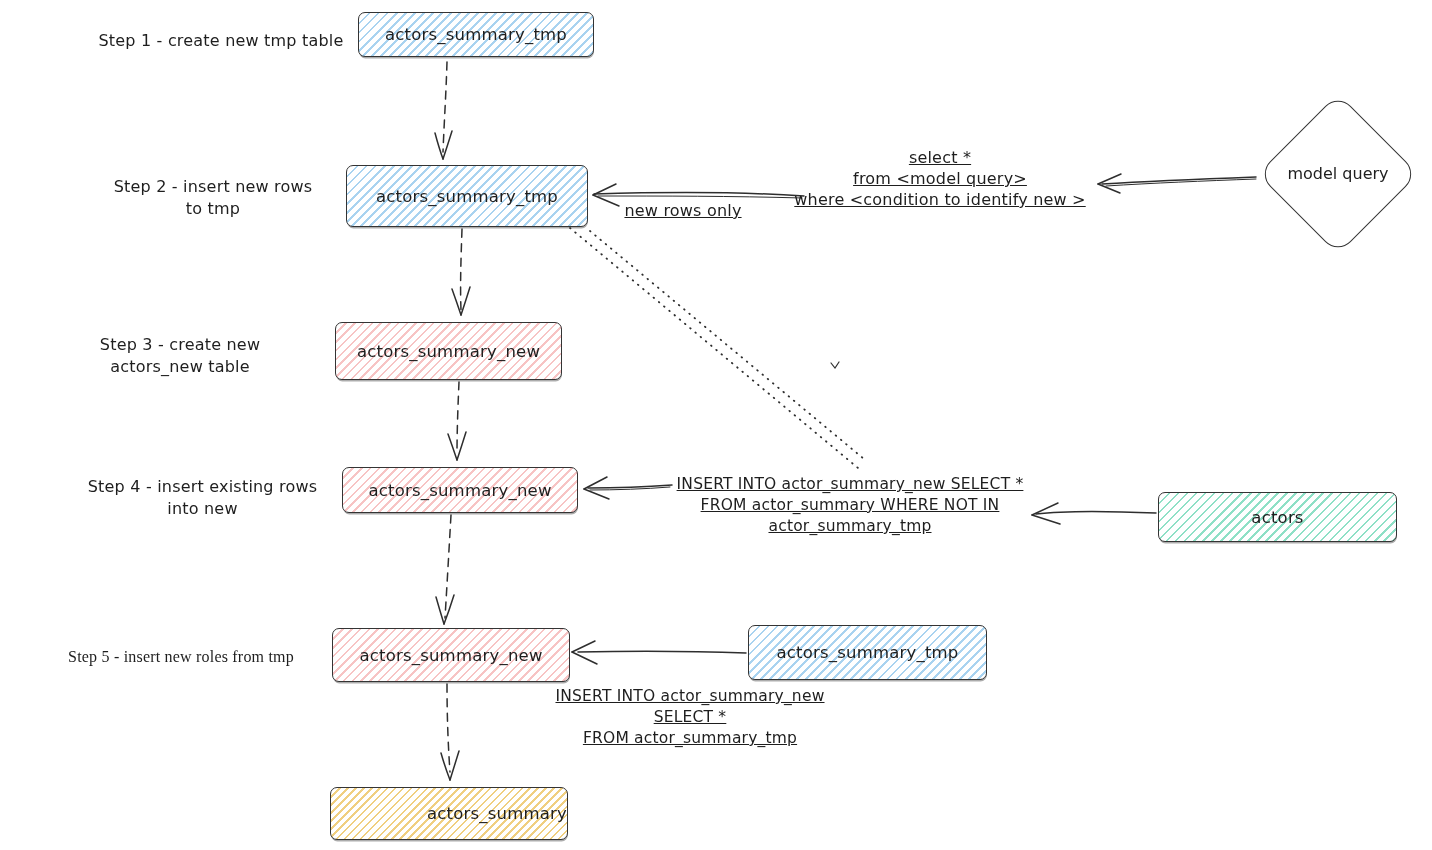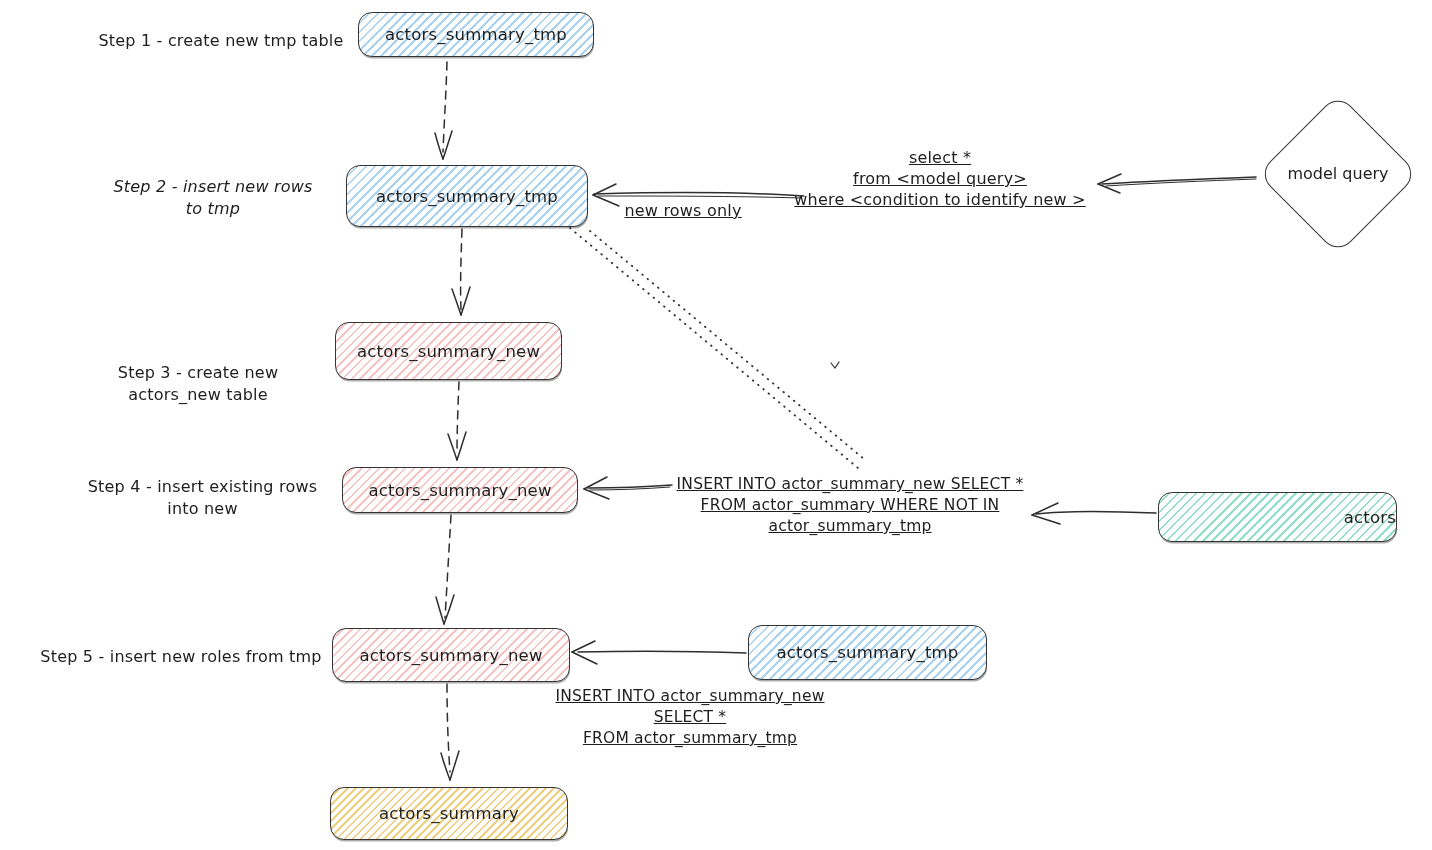--- a/index.html
+++ b/index.html
@@ -2,27 +2,27 @@
 <html><head>
 <meta charset="utf-8">
 <style>
   html,body{margin:0;padding:0;background:#ffffff;}
   body{width:1432px;height:850px;overflow:hidden;position:relative;
        font-family:"DejaVu Sans",sans-serif;color:#1e1e1e;}
   #canvas{position:absolute;inset:0;width:1432px;height:850px;}
   svg.connectors{position:absolute;left:0;top:0;pointer-events:none;}
 
   .node{position:absolute;box-sizing:border-box;border:1.6px solid #343434;
-        border-radius:14px;display:flex;align-items:center;justify-content:center;
+        border-radius:7px;display:flex;align-items:center;justify-content:center;
         font-size:16.5px;letter-spacing:.2px;color:#1e1e1e;
         box-shadow:0.5px 2px 0 -0.5px rgba(70,70,70,.45);background-color:#fff;}
   .hatch-blue{background-image:repeating-linear-gradient(135deg,#a9d3f0 0,#a9d3f0 2px,transparent 2px,transparent 6.4px);}
   .hatch-red{background-image:repeating-linear-gradient(135deg,#f7c4c4 0,#f7c4c4 1.8px,transparent 1.8px,transparent 6.2px);}
   .hatch-green{background-image:repeating-linear-gradient(135deg,#8fe0c6 0,#8fe0c6 1.8px,transparent 1.8px,transparent 6.4px);}
-  .hatch-yellow{background-image:repeating-linear-gradient(135deg,#f0cf80 0,#f0cf80 1.8px,transparent 1.8px,transparent 5.6px);}
+  .hatch-yellow{background-image:repeating-linear-gradient(135deg,#f0cf80 0,#f0cf80 1.8px,transparent 1.8px,transparent 5.6px);justify-content:flex-end;}
 
   .steplabel{position:absolute;font-size:16px;line-height:22px;text-align:center;
              white-space:pre-line;letter-spacing:.2px;}
   .annotation{position:absolute;font-size:15.5px;line-height:21px;text-align:center;
               white-space:pre-line;letter-spacing:.2px;text-decoration:underline;}
 
   .diamond{position:absolute;left:1281px;top:117px;width:114px;height:114px;
            border:1.6px solid #343434;border-radius:18px;transform:rotate(45deg);
            background:#ffffff;box-sizing:border-box;}
   .diamond-label{position:absolute;left:1278px;top:164px;width:120px;text-align:center;
@@ -96,27 +96,27 @@
 
     <g>
       <path d="M570,228 L858,468" stroke-dasharray="0.6 6.2" stroke-width="1.8"></path>
       <path d="M590,231 L864,459" stroke-dasharray="0.6 6.2" stroke-width="1.8"></path>
     </g>
 
     <path d="M831,363 L835,368 L839,362" stroke-width="1.2"></path>
   </svg>
 
   <div class="steplabel" style="left:90px;top:30px;width:262px;">Step 1 - create new tmp table</div>
-  <div class="steplabel" style="left:108px;top:176px;width:210px;font-style:italic;">Step 2 - insert new rows
+  <div class="steplabel" style="left:108px;top:176px;width:210px;">Step 2 - insert new rows
 to tmp</div>
-  <div class="steplabel" style="left:98px;top:334px;width:200px;margin-top:28px;">Step 3 - create new
+  <div class="steplabel" style="left:80px;top:334px;width:200px;">Step 3 - create new
 actors_new table</div>
   <div class="steplabel" style="left:85px;top:476px;width:235px;">Step 4 - insert existing rows
 into new</div>
-  <div class="steplabel" style="left:28px;top:646px;width:306px;">Step 5 - insert new roles from tmp</div>
+  <div class="steplabel" style="left:28px;top:646px;width:306px;font-family:Liberation Serif, serif;">Step 5 - insert new roles from tmp</div>
 
   <div class="node hatch-blue" style="left:358px;top:12px;width:236px;height:45px;">
     <span>actors_summary_tmp</span>
   </div>
 
   <div class="node hatch-blue" style="left:346px;top:165px;width:242px;height:62px;">
     <span>actors_summary_tmp</span>
   </div>
 
   <div class="node hatch-red" style="left:335px;top:322px;width:227px;height:58px;">
@@ -128,21 +128,21 @@
   </div>
 
   <div class="node hatch-red" style="left:332px;top:628px;width:238px;height:54px;">
     <span>actors_summary_new</span>
   </div>
 
   <div class="node hatch-blue" style="left:748px;top:625px;width:239px;height:55px;">
     <span>actors_summary_tmp</span>
   </div>
 
-  <div class="node hatch-green" style="left:1158px;top:492px;width:239px;height:50px;justify-content:flex-end;">
+  <div class="node hatch-green" style="left:1158px;top:492px;width:239px;height:50px;">
     <span>actors</span>
   </div>
 
   <div class="node hatch-yellow" style="left:330px;top:787px;width:238px;height:53px;">
     <span>actors_summary</span>
   </div>
 
   <div class="diamond"></div>
   <div class="diamond-label">model query</div>
 

